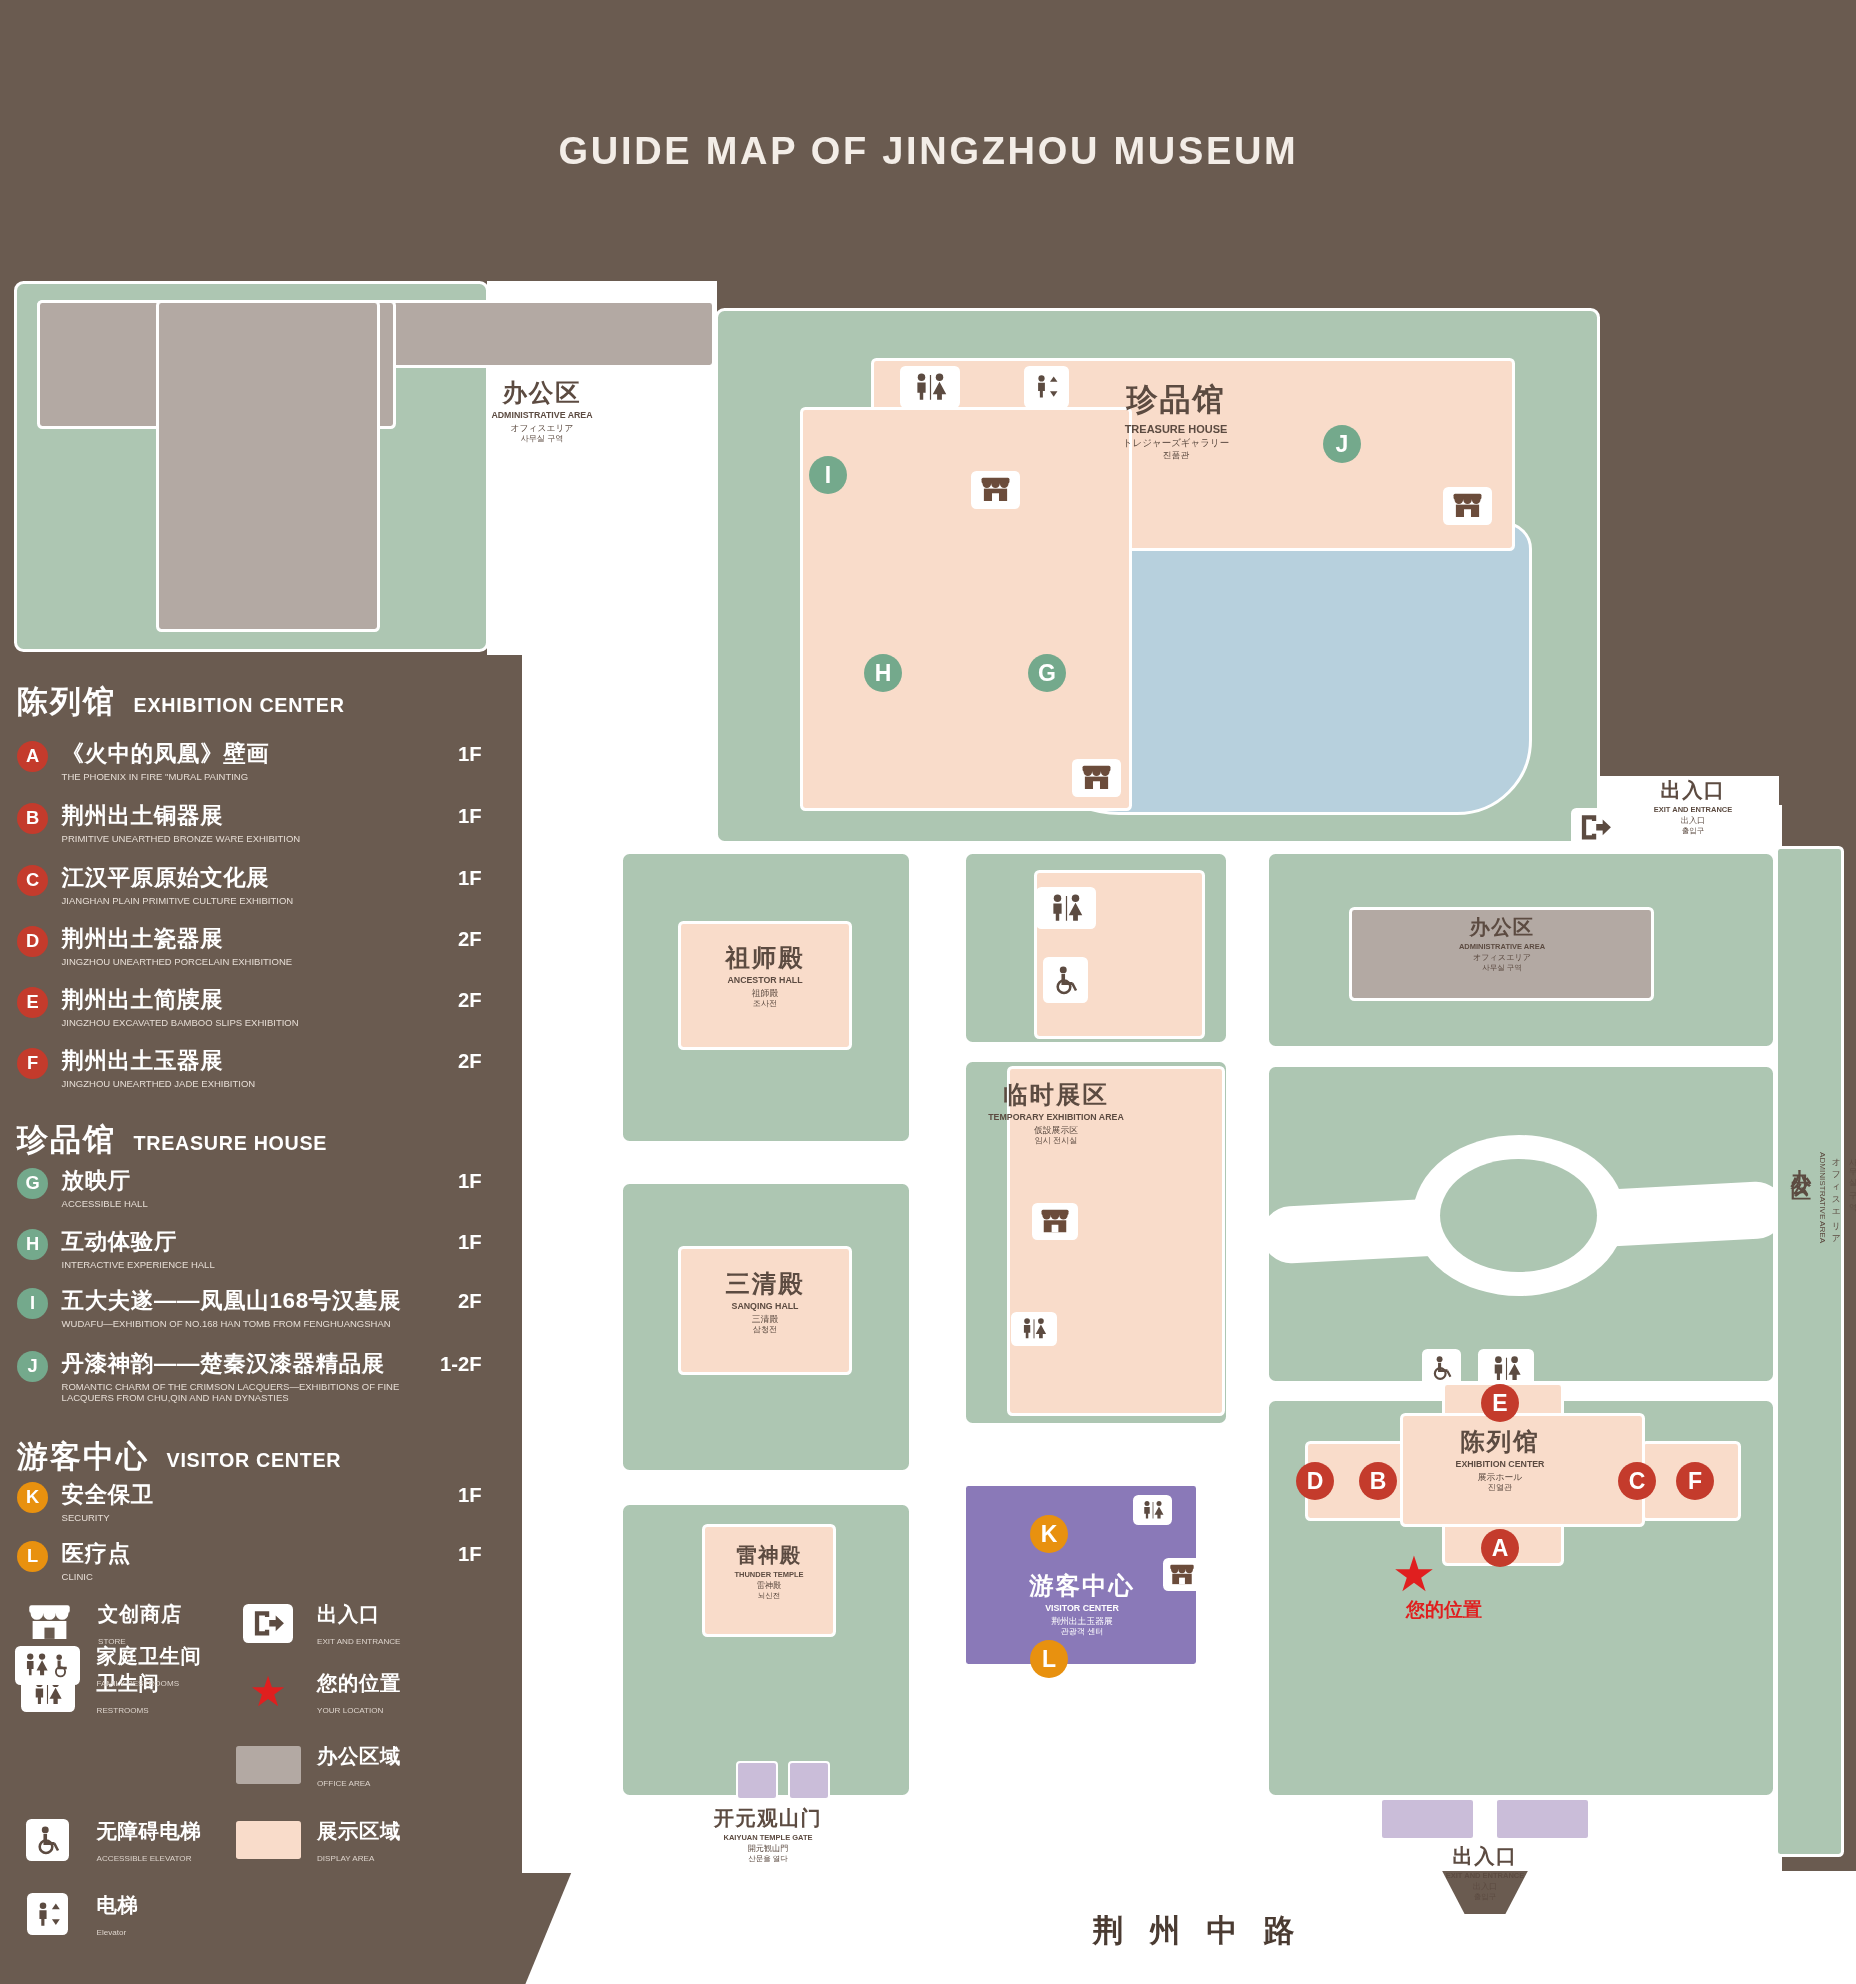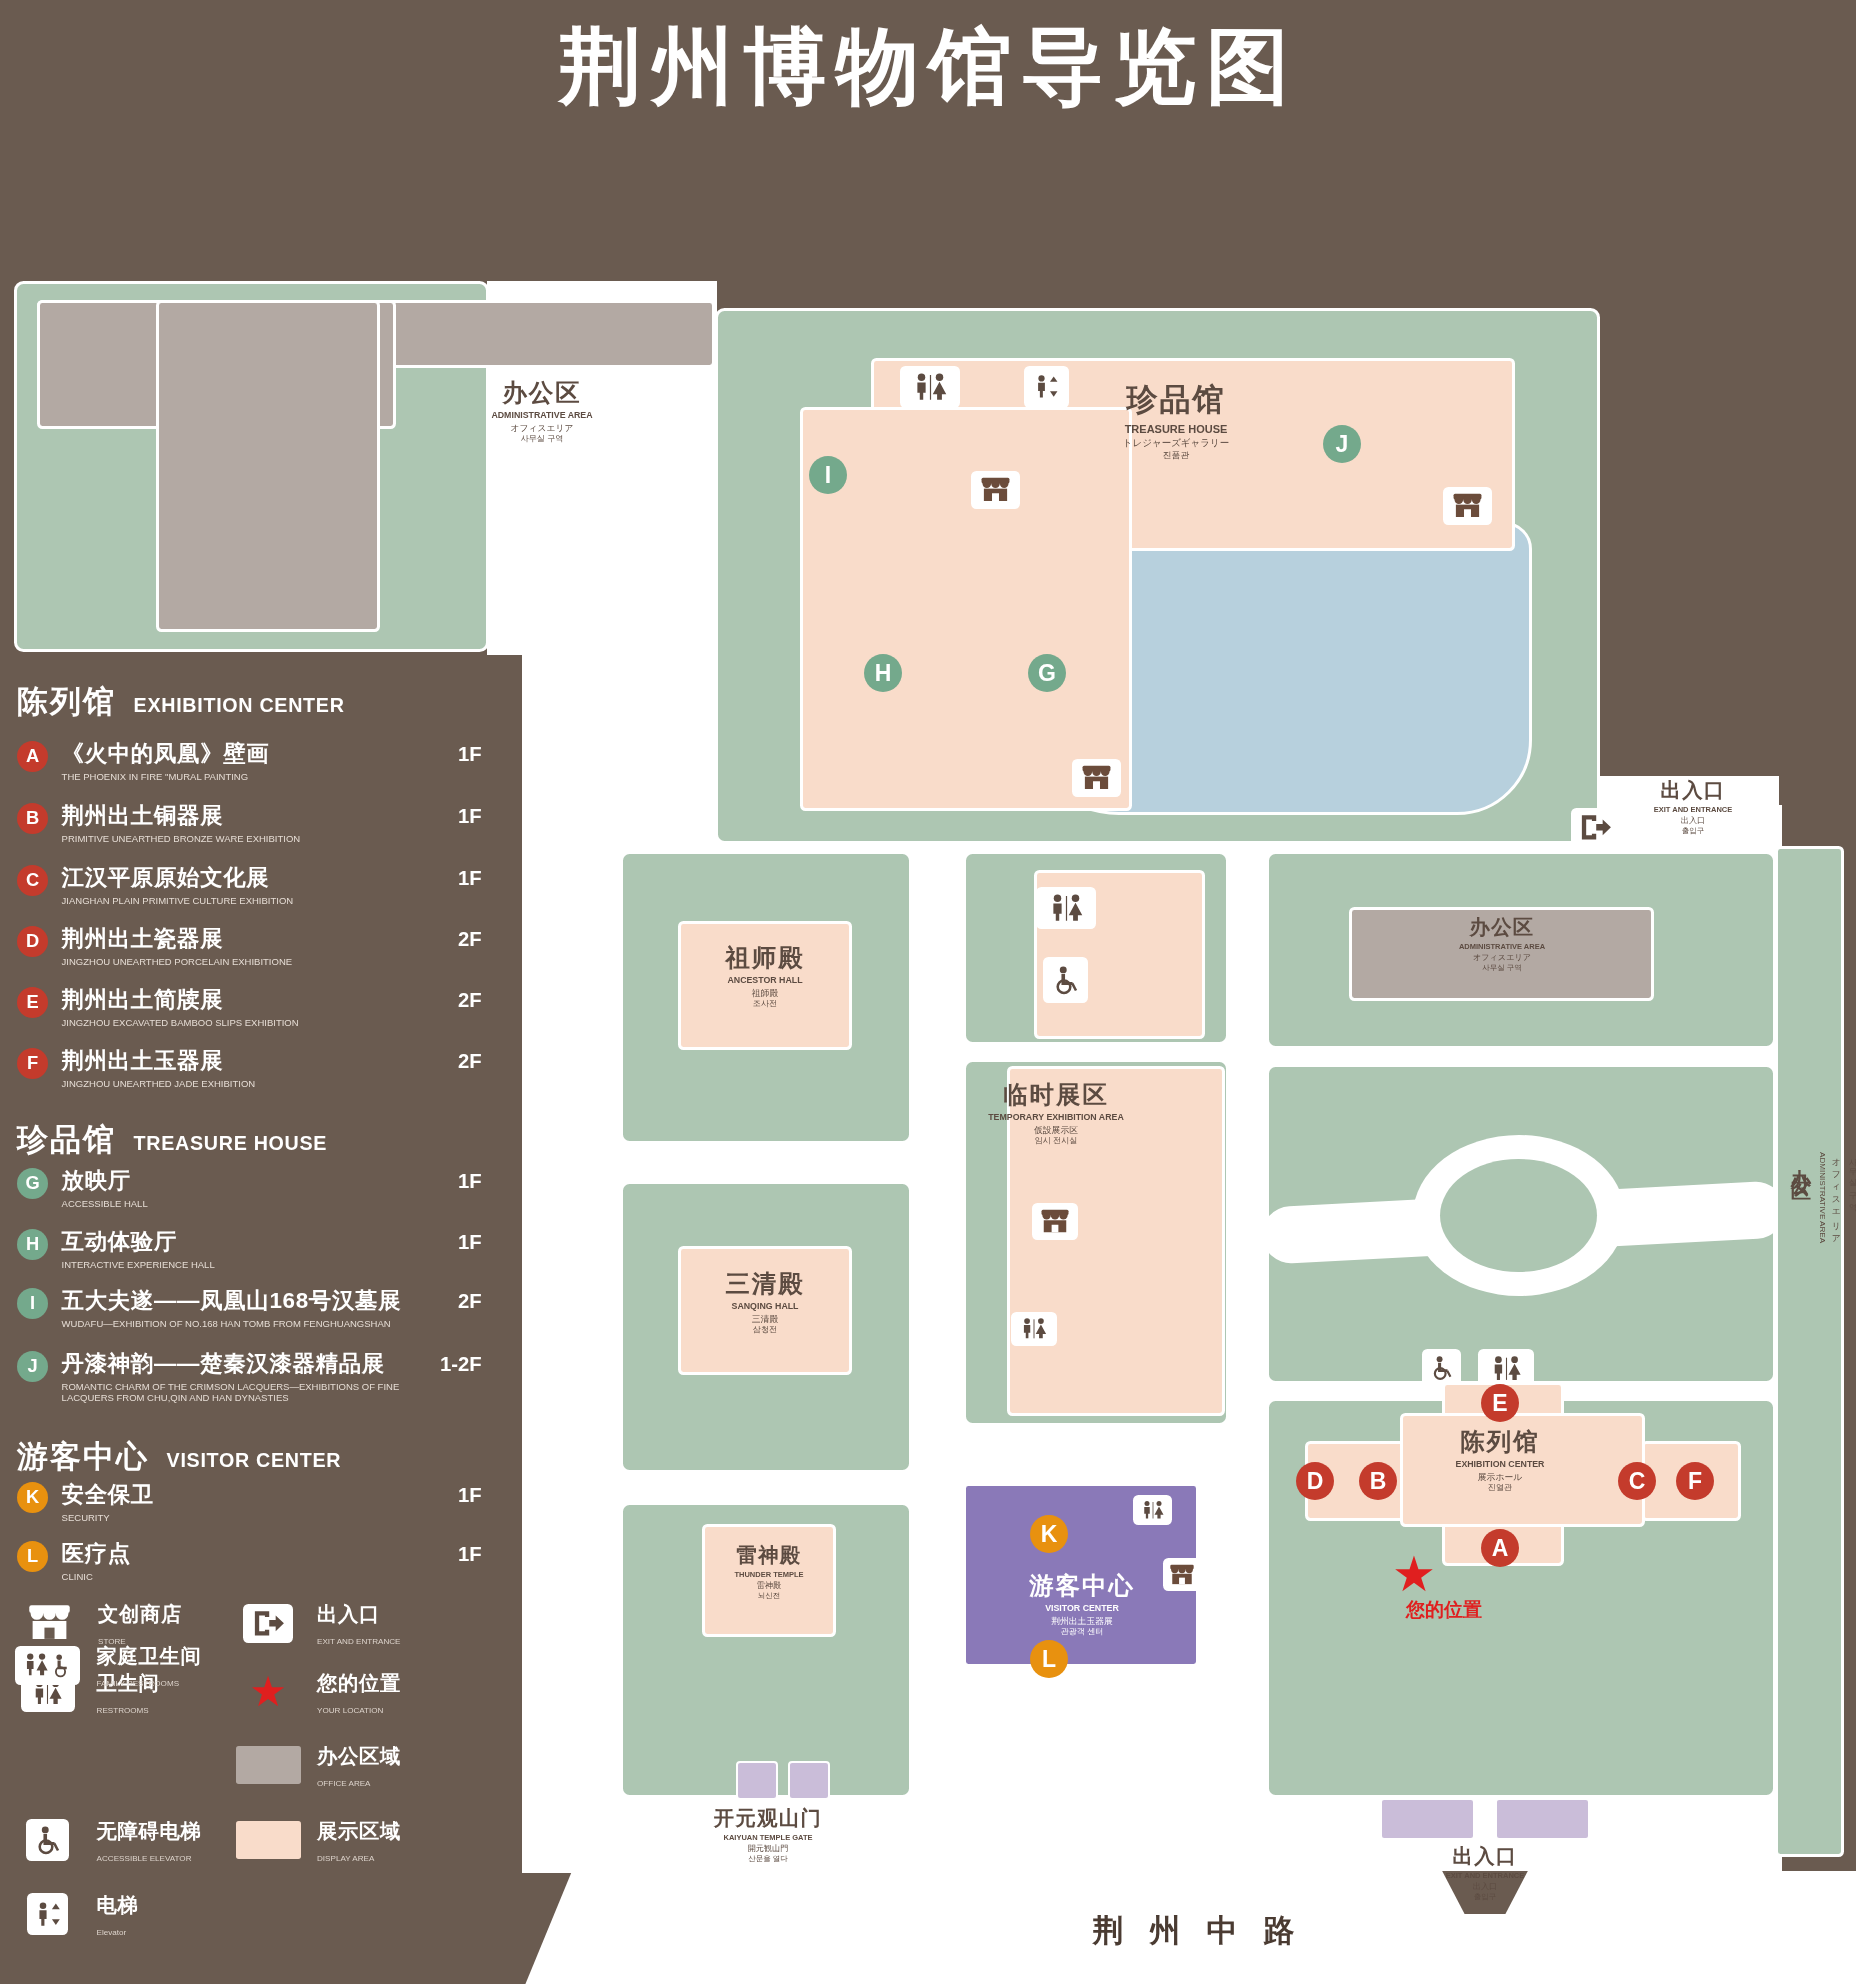--- a/index.html
+++ b/index.html
@@ -41,21 +41,21 @@
 .vlab .en{font-size:8.1px;margin-left:3.4px}
 .vlab .ja{font-size:8.8px;letter-spacing:2.7px;margin-left:3.4px}
 .vlab .ko{font-size:8.1px;letter-spacing:2px;margin-left:3.4px}
 .star{color:#e01f1f;transform:translate(-50%,-50%);font-size:49px;line-height:1}
 </style>
 </head>
 <body>
 
 <div id="page">
 
-  <div class="a" style="left:0;top:12.2px;width:100%;text-align:center;color:#fff;font-size:83px;font-weight:bold;letter-spacing:9.5px">荆州博物馆导览图</div>
+  <div class="a" style="left:0;top:130px;width:100%;text-align:center;color:#f3ede7;font-size:38px;font-weight:bold;letter-spacing:2.7px">GUIDE MAP OF JINGZHOU MUSEUM</div>
 
   <div class="a wht" style="left:487px;top:281px;width:230px;height:374px"></div>
   <div class="a wht" style="left:522px;top:651px;width:195px;height:159px"></div>
   <div class="a wht" style="left:522px;top:805px;width:1260px;height:1068px"></div>
   <div class="a wht" style="left:1508px;top:776px;width:271px;height:73px"></div>
   <div class="a wht" style="left:525px;top:1871px;width:1331px;height:114px;clip-path:polygon(0 100%,47px 0,100% 0,100% 100%)"></div>
 
   <div class="a grn" style="left:13.6px;top:281px;width:475px;height:371px"></div>
   <div class="a gry" style="left:37px;top:300px;width:678px;height:68px"></div>
   <div class="a gry" style="left:37px;top:300px;width:359px;height:129px"></div>

